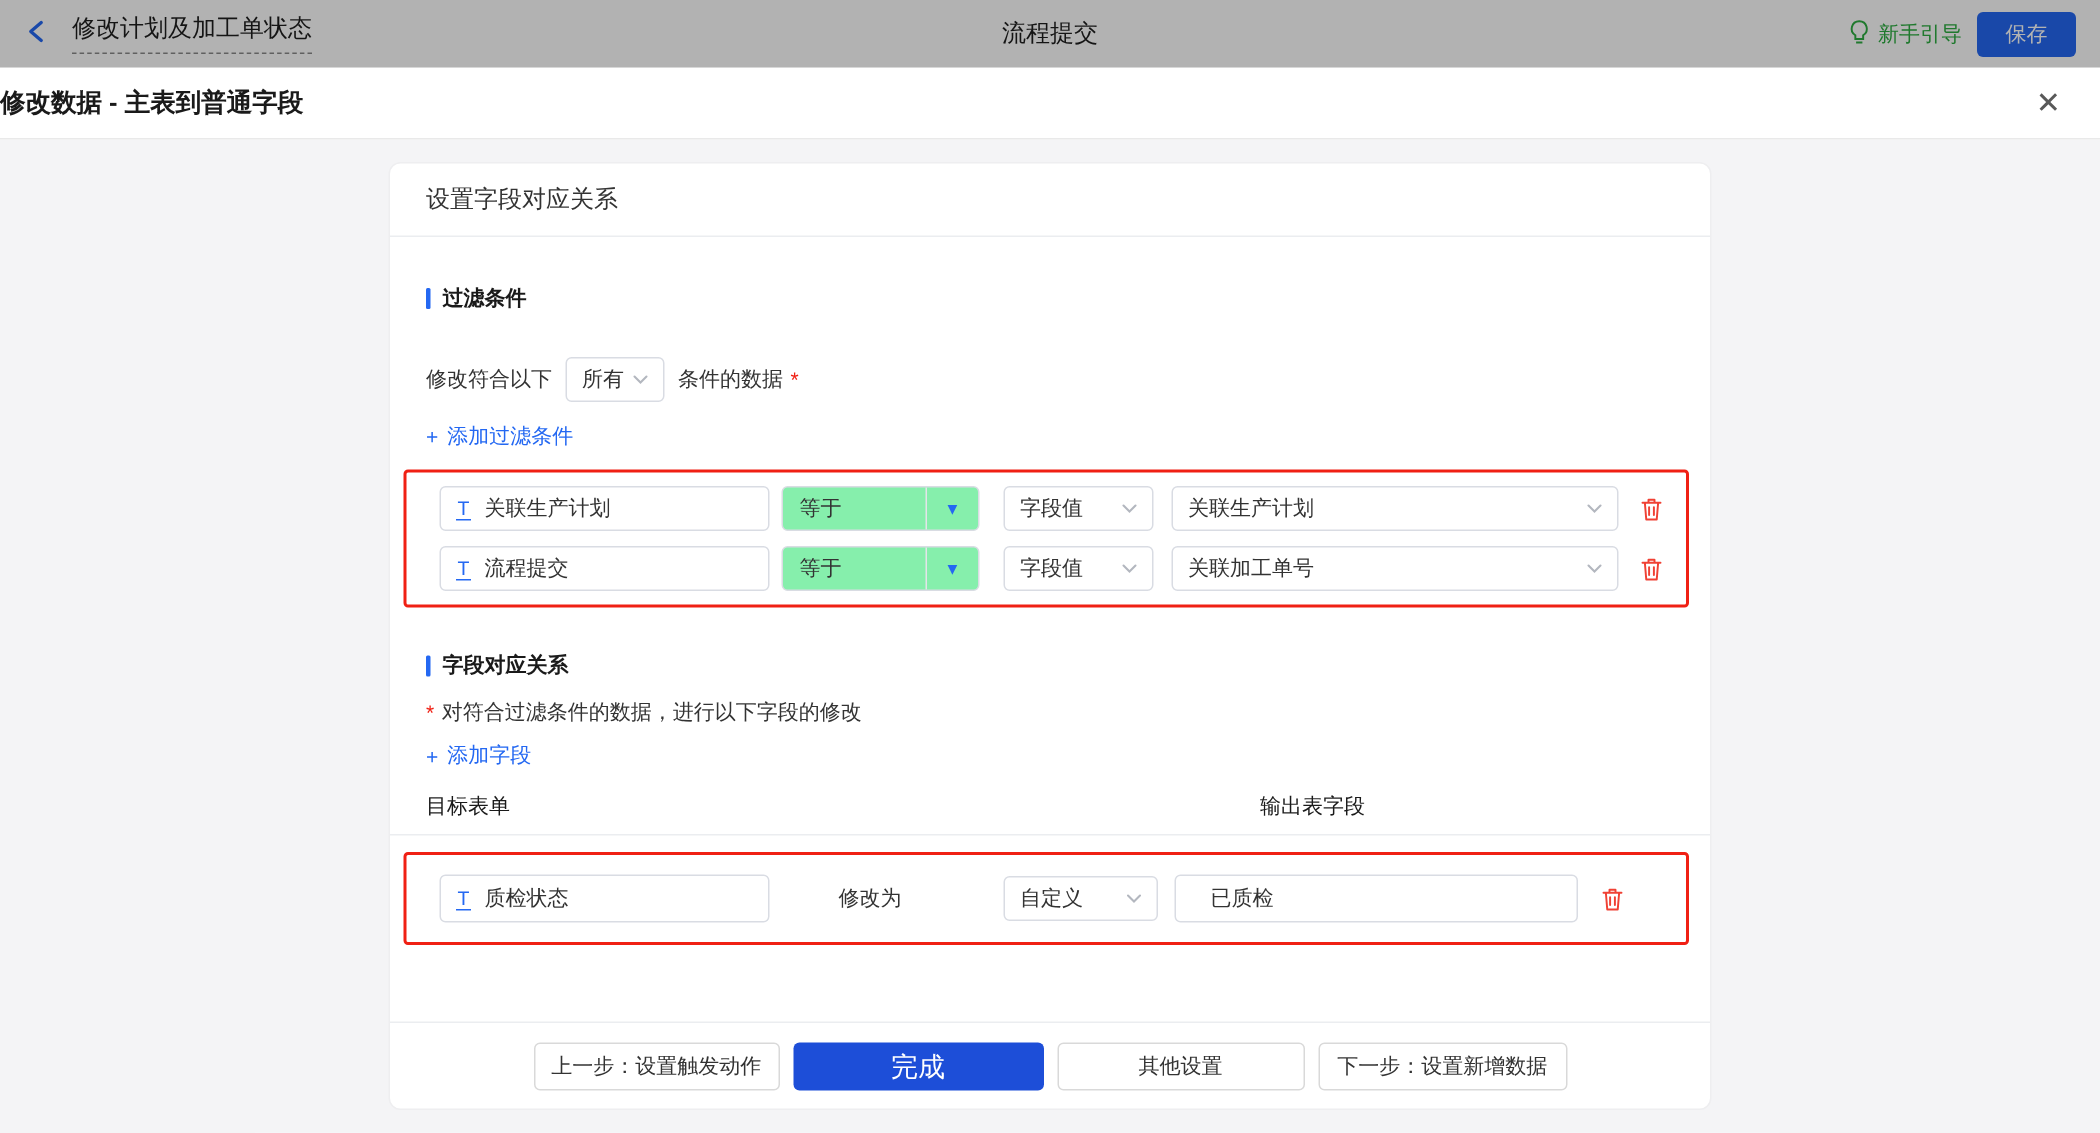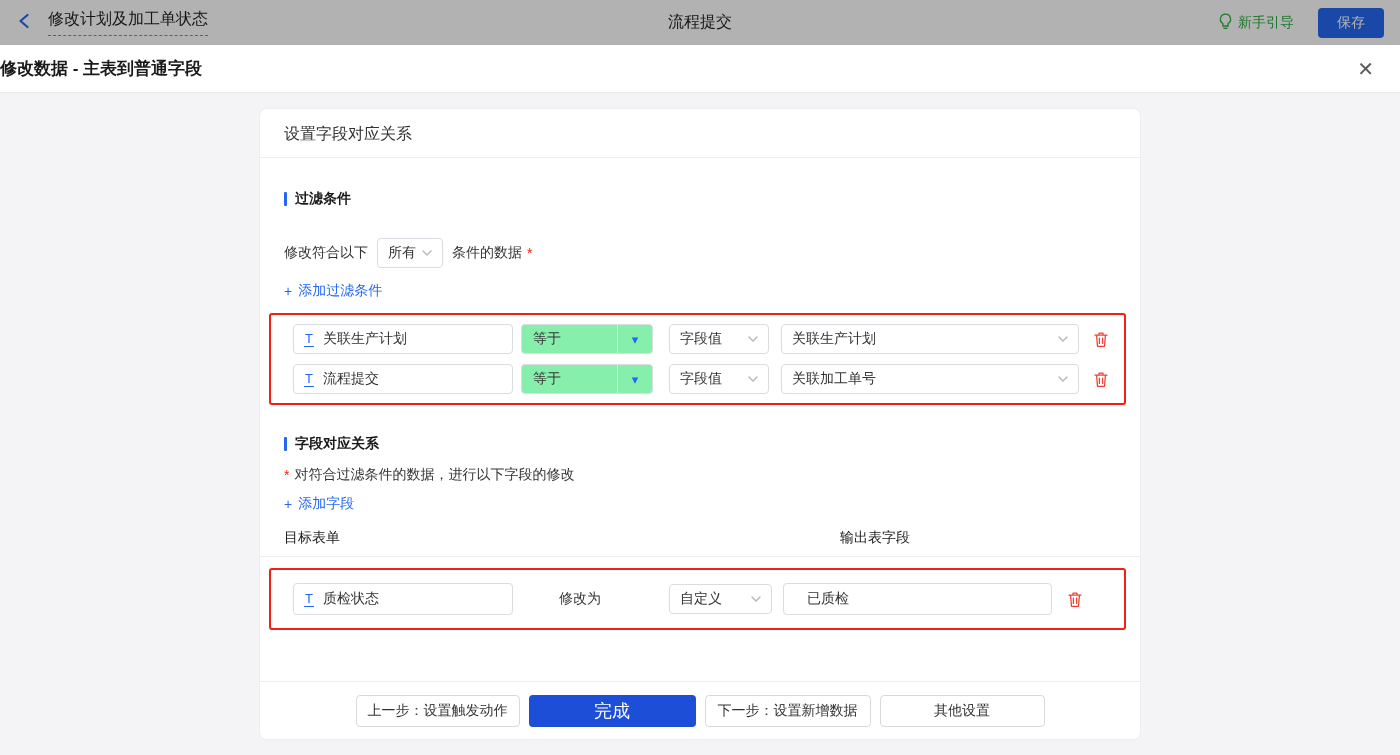--- a/index.html
+++ b/index.html
@@ -5,21 +5,21 @@
   * { margin:0; padding:0; box-sizing:border-box; }
   html,body { width:1400px; height:755px; overflow:hidden;
     font-family:"Liberation Sans","DejaVu Sans",sans-serif; font-size:14px; color:#333; background:#f4f4f6; }
 
   
   .topbar { position:relative; height:45px; background:#fff; display:flex; align-items:center; padding:0 16px; }
   .topbar::after { content:""; position:absolute; inset:0; background:rgba(0,0,0,0.30); z-index:5; pointer-events:none; }
   .back-btn { display:flex; align-items:center; cursor:pointer; margin-right:14px; }
   .page-title { font-size:16px; color:#1f1f1f; padding-bottom:5px; border-bottom:1px dashed #8a8a8a; }
   .topbar-center { position:absolute; left:0; right:0; text-align:center; font-size:16px; color:#1f1f1f; }
-  .topbar-right { margin-left:auto; display:flex; align-items:center; gap:24px; position:relative; }
+  .topbar-right { margin-left:auto; display:flex; align-items:center; gap:10px; position:relative; }
   .guide { display:flex; align-items:center; gap:5px; color:#2eae42; font-size:14px; cursor:pointer; }
   .save-btn { background:#2468f2; color:#fff; border:none; border-radius:4px; font-size:14px;
     padding:6px 19px; cursor:pointer; font-family:inherit; }
 
   
   .modal-header { height:48px; background:#fff; border-bottom:1px solid #e9e9e9; position:relative;
     display:flex; align-items:center; justify-content:flex-start; }
   .modal-title { font-size:17px; font-weight:bold; color:#1a1a1a; }
   .close-btn { position:absolute; right:26px; top:50%; transform:translateY(-50%); font-size:20px;
     color:#595959; cursor:pointer; line-height:1; background:none; border:none; font-family:inherit; }
@@ -262,17 +262,17 @@
               </svg>
           </span>
         </div>
       </div>
 
     </div>
 
     <div class="card-footer">
       <button class="fbtn fbtn-prev">上一步：设置触发动作</button>
       <button class="fbtn-done">完成</button>
+      <button class="fbtn fbtn-other">其他设置</button>
       <button class="fbtn fbtn-next">下一步：设置新增数据</button>
-      <button class="fbtn fbtn-other">其他设置</button>
     </div>
   </div>
 </div>
 
 </body></html>

